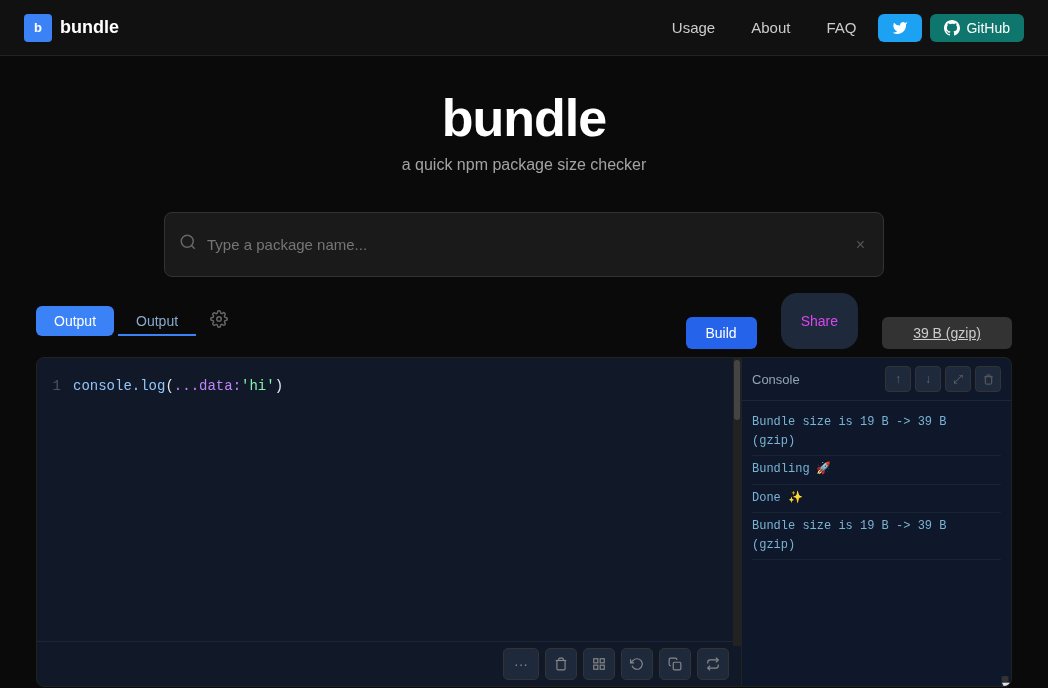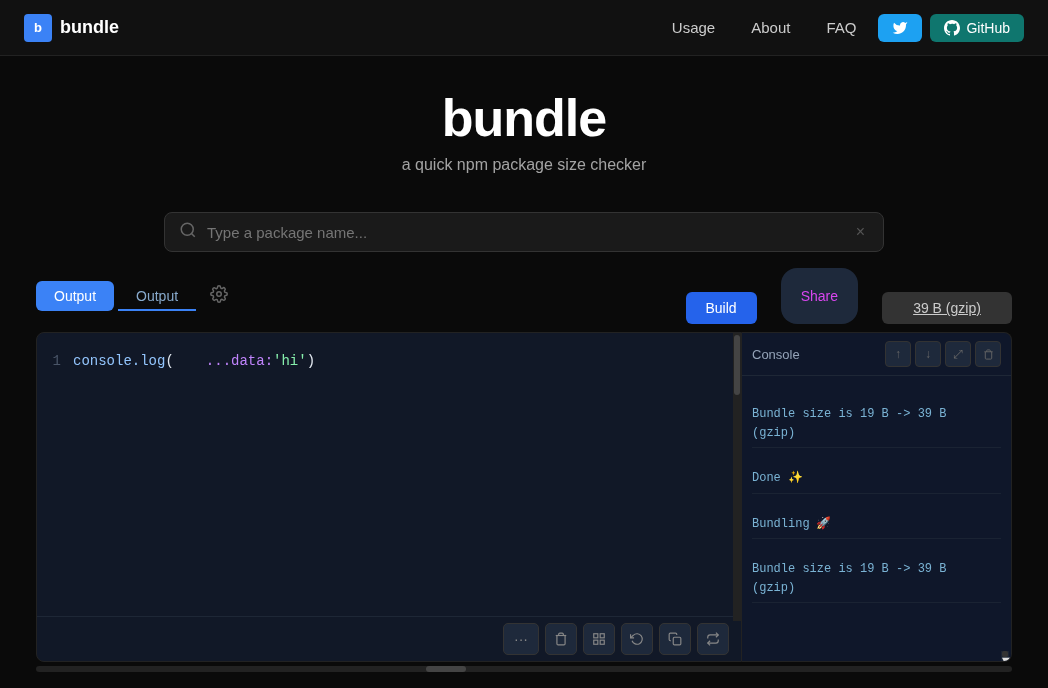--- a/index.html
+++ b/index.html
@@ -103,21 +103,21 @@
       margin: 18px 0 16px;
     }
     .search-box {
       display: flex;
       align-items: center;
       background: #1a1a1a;
       border: 1px solid #333;
       border-radius: 8px;
       width: 720px;
       padding: 16px 14px;
-      height: 40px;
+      height: 65px;
     }
     .search-icon {
       color: #666;
       font-size: 18px;
       margin-right: 10px;
       flex-shrink: 0;
     }
     .search-input {
       background: transparent;
       border: none;
@@ -251,21 +251,21 @@
       line-height: 24px;
       color: #e2e8f0;
       padding-right: 20px;
     }
     .code-line {
       display: flex;
       align-items: center;
     }
     .code-fn { color: #93c5fd; }
     .code-paren { color: #e2e8f0; }
-    .code-spread { color: #c084fc; margin-left: 32px; }
+    .code-spread { color: #c084fc; }
     .code-str { color: #86efac; }
     .scrollbar-right {
       width: 8px;
       background: #222;
       position: absolute;
       right: 0;
       top: 0;
       bottom: 40px;
     }
     .scrollbar-thumb {
@@ -360,21 +360,20 @@
     }
     .console-body::-webkit-scrollbar { width: 6px; }
     .console-body::-webkit-scrollbar-thumb { background: #333; border-radius: 3px; }
     .console-msg {
       font-size: 12px;
       font-family: 'Courier New', monospace;
       line-height: 1.6;
       padding: 4px 0;
       border-bottom: 1px solid #1a2333;
       color: #7ab3d4;
-      margin-top: 17px;
     }
 
     
     .editor-scrollbar-bottom {
       height: 6px;
       background: #222;
       margin: 4px 36px;
       border-radius: 3px;
     }
     .editor-scrollbar-thumb-h {
@@ -518,22 +517,22 @@
         <button class="con-btn">
           <svg width="11" height="11" viewBox="0 0 24 24" fill="none" stroke="currentColor" stroke-width="2">
             <polyline points="3 6 5 6 21 6"></polyline>
               <path d="M19 6v14a2 2 0 01-2 2H7a2 2 0 01-2-2V6m3 0V4a2 2 0 012-2h4a2 2 0 012 2v2"></path>
           </svg>
         </button>
       </div>
     </div>
     <div class="console-body">
       <div class="console-msg">Bundle size is 19 B -&gt; 39 B<br>(gzip)</div>
+      <div class="console-msg">Bundling 🚀</div>
       <div class="console-msg">Done ✨</div>
-      <div class="console-msg">Bundling 🚀</div>
       <div class="console-msg">Bundle size is 19 B -&gt; 39 B<br>(gzip)</div>
     </div>
     <div style="display:flex; justify-content:flex-end; background:#0f172a; padding-right:2px;">
       <div style="width:8px; height:100%; background:#1a2333; display:flex; flex-direction:column; align-items:center; justify-content:flex-end; padding-bottom:4px;">
         <div style="width:6px; height:6px; background:#333; border-radius:2px;">▾</div>
       </div>
     </div>
   </div>
 </div>
 

